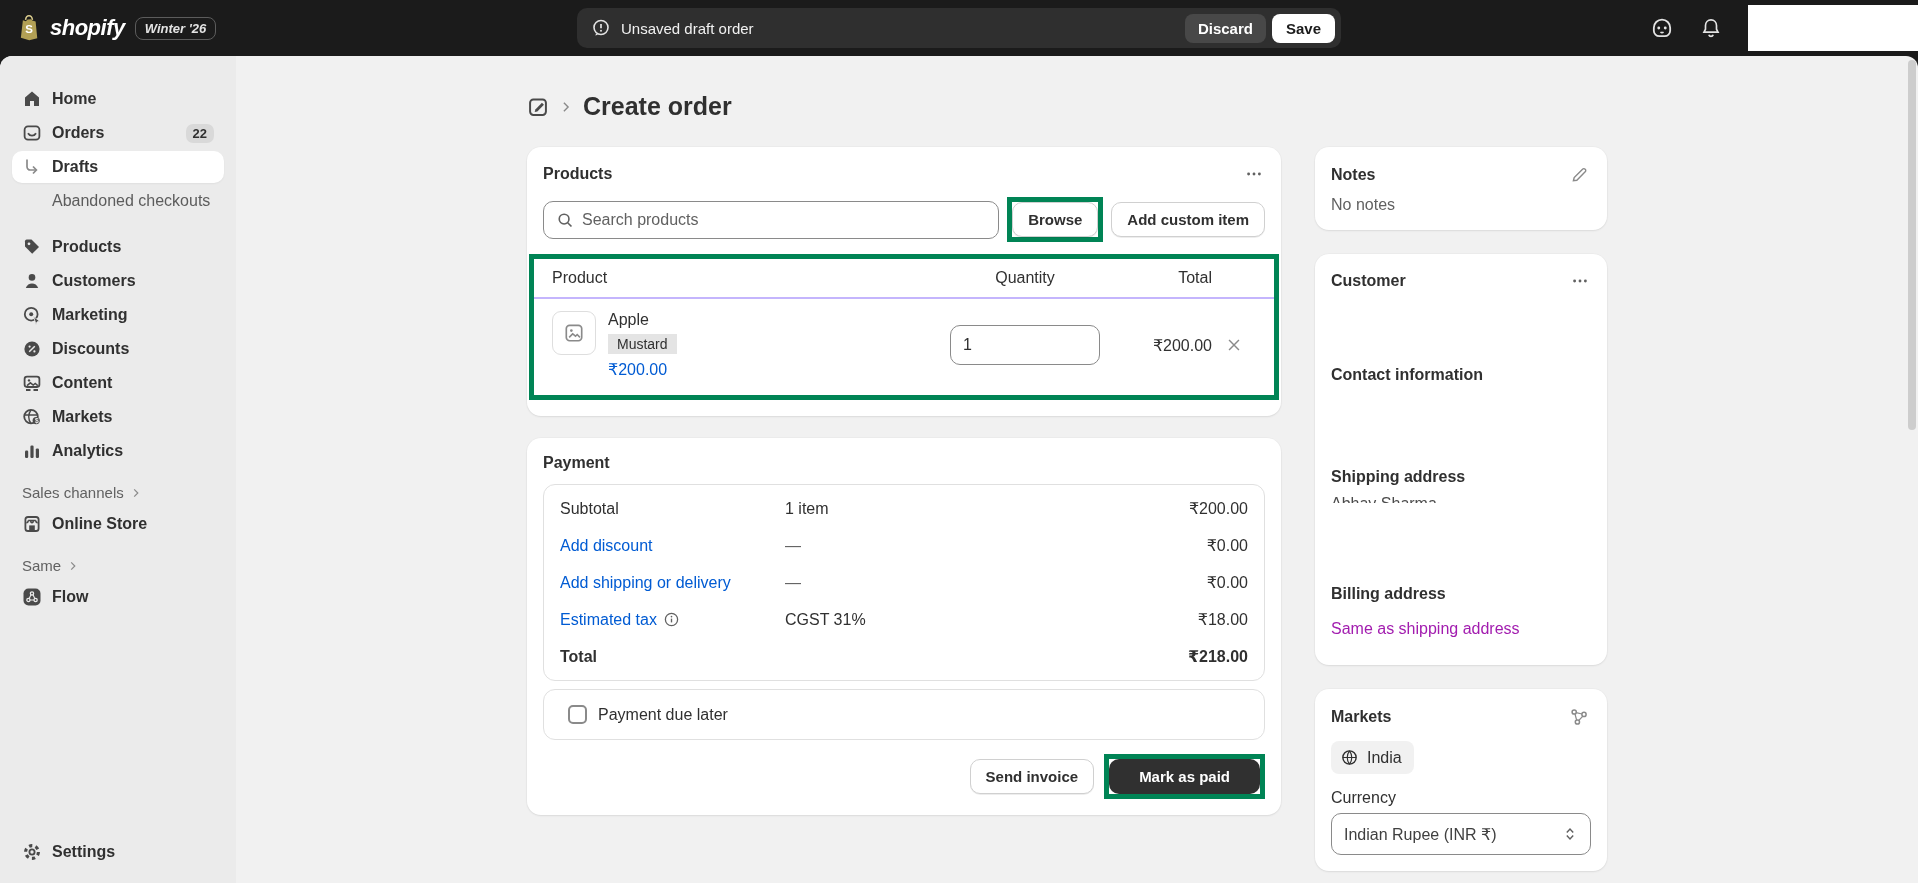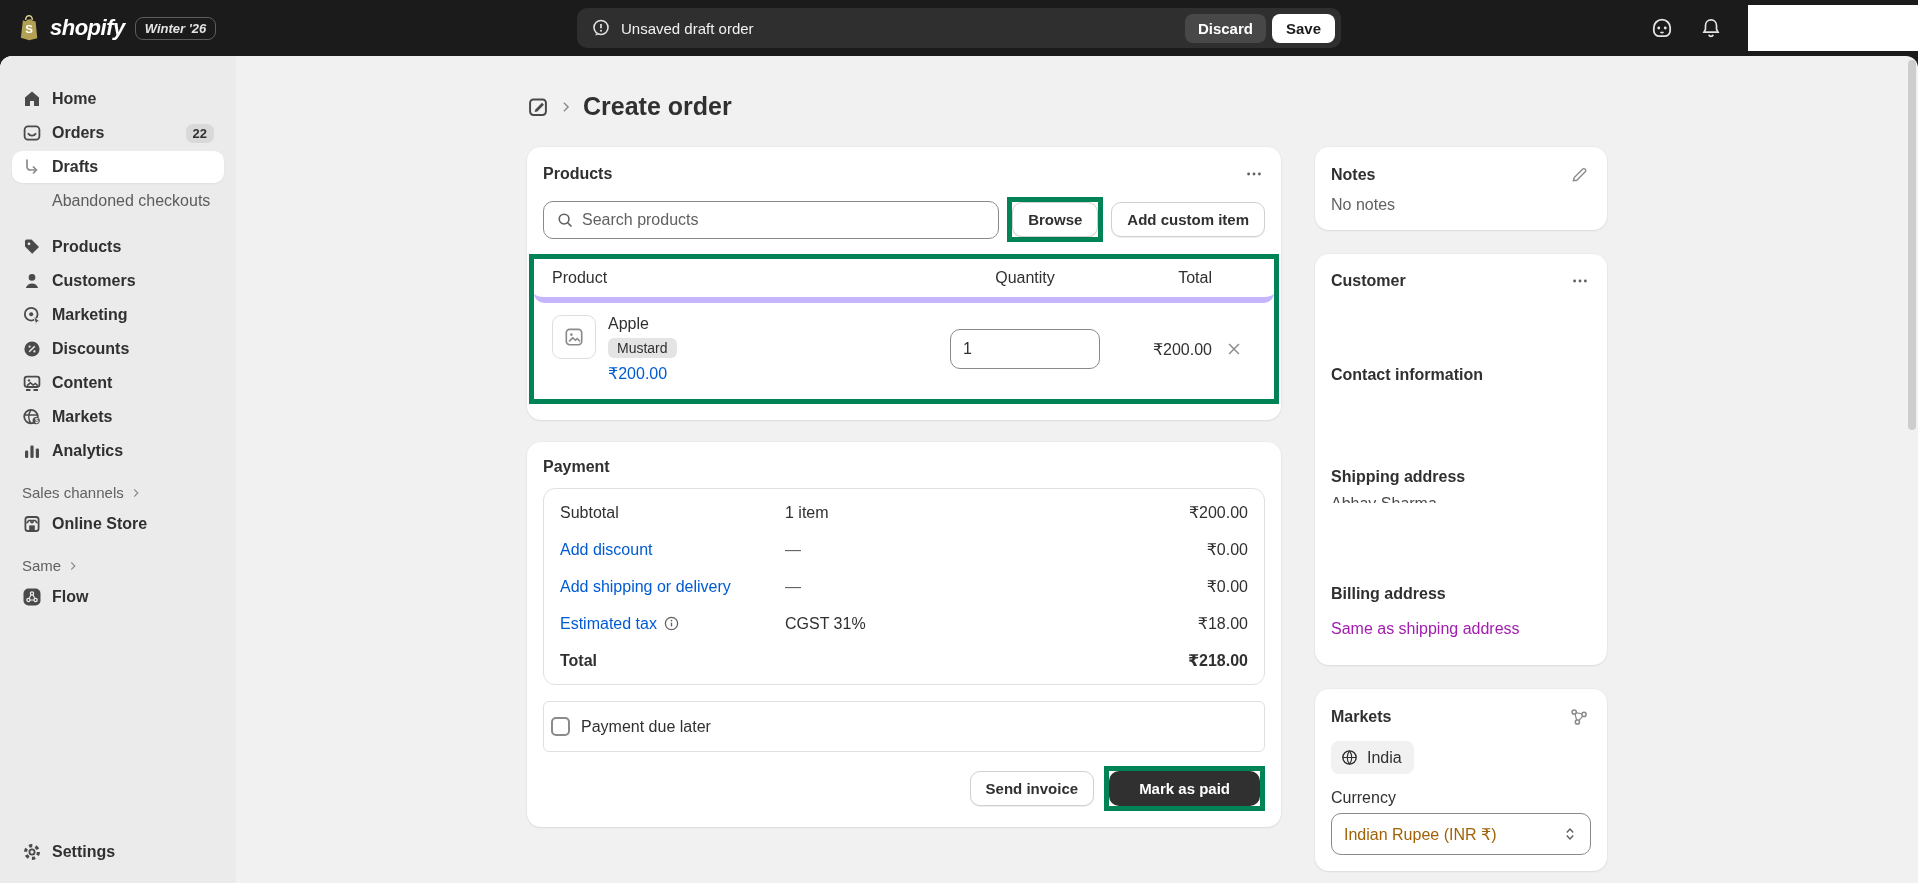--- a/index.html
+++ b/index.html
@@ -49,56 +49,56 @@
 
   
   .search-row { display:flex; align-items:center; gap:8px; margin-top:12px; }
   .search-box { flex:1; height:38px; border:1px solid #8a8a8a; border-radius:10px; display:flex; align-items:center; gap:8px; padding:0 12px; background:#fff; }
   .search-box input { border:none; outline:none; flex:1; font-size:16px; font-family:inherit; color:#303030; background:transparent; }
   .search-box input::placeholder { color:#616161; }
   .btn-secondary { background:#fff; border:1px solid #d0d0d0; box-shadow:0 1px 0 rgba(0,0,0,.07); border-radius:10px; font-size:15px; font-weight:600; color:#303030; padding:8px 15px; font-family:inherit; white-space:nowrap; }
   .green-box { border:5px solid #008455; display:inline-block; line-height:0; }
   .green-box > * { line-height:normal; }
   .table-green-box { border:5px solid #008455; margin:12px -14px 0 -14px; }
-  .ptable-head { display:grid; grid-template-columns:1fr 150px 112px 44px; padding:10px 18px; font-size:16px; color:#303030; border-bottom:6px solid #c4b5fd; align-items:center;border-radius:10px; }
+  .ptable-head { display:grid; grid-template-columns:1fr 150px 112px 44px; padding:10px 18px; font-size:16px; color:#303030; border-bottom:2px solid #c4b5fd; align-items:center; }
   .th-qty { text-align:center; }
   .th-total { text-align:right; }
   .ptable-row { display:grid; grid-template-columns:1fr 150px 112px 44px; padding:12px 18px 16px; align-items:center; }
   .prod-cell { display:flex; gap:12px; }
   .thumb { width:44px; height:44px; border:1px solid #dedede; border-radius:9px; display:flex; align-items:center; justify-content:center; color:#8a8a8a; background:#fff; }
   .prod-name { font-size:16px; color:#303030; }
-  .variant-pill { display:inline-block; background:#e4e4e4; border-radius:6px; font-size:14px; color:#303030; padding:2px 9px; margin-top:5px; }
+  .variant-pill { display:inline-block; background:#e4e4e4; border-radius:0; font-size:14px; color:#303030; padding:2px 9px; margin-top:5px; }
   .prod-price { font-size:16px; color:#005bd3; margin-top:6px; cursor:pointer; }
   .qty-input { width:100%; height:40px; border:1px solid #8a8a8a; border-radius:10px; padding:0 12px; font-size:16px; font-family:inherit; color:#303030; }
   .row-total { text-align:right; font-size:16px; color:#303030; }
   .remove-x { display:flex; justify-content:center; color:#8a8a8a; cursor:pointer; }
 
   
   .totals-box { border:1px solid #e0e0e0; border-radius:12px; margin-top:12px; padding:5px 0; }
   .pay-row { display:grid; grid-template-columns:225px 1fr auto; padding:9px 16px; font-size:16px; align-items:center; }
   .pay-label { color:#303030; }
   .pay-link { color:#005bd3; cursor:pointer; display:flex; align-items:center; gap:6px; }
   .pay-mid { color:#303030; }
   .muted { color:#616161; }
   .pay-amt { text-align:right; color:#303030; }
   .bold { font-weight:700; }
-  .checkbox-box { border:1px solid #e0e0e0; border-radius:6px; margin-top:16px; padding:15px 7px; display:flex; align-items:center; gap:11px; }
+  .checkbox-box { border:1px solid #e0e0e0; border-radius:12px; margin-top:8px; padding:15px 24px; display:flex; align-items:center; gap:11px; }
   .checkbox { width:19px; height:19px; border:2px solid #8a8a8a; border-radius:5px; background:#fff; cursor:pointer; flex:0 0 19px; }
   .pay-actions { display:flex; justify-content:flex-end; align-items:center; gap:10px; margin-top:14px; }
   .btn-primary-dark { background:#303030; color:#fff; border:none; border-radius:10px; font-size:15px; font-weight:700; padding:9px 30px; font-family:inherit; white-space:nowrap; }
 
   
   .empty-note { color:#616161; margin-top:10px; font-size:16px; }
   .subhead { font-size:16px; font-weight:700; color:#303030; }
   .clipped-name { height:9px; overflow:hidden; margin-top:8px; font-size:16px; line-height:20px; color:#4a4a4a; }
   .addr-value { color:#a21caf; margin-top:17px; font-size:16px; }
   .market-pill { display:inline-flex; align-items:center; gap:8px; background:#f1f1f1; border-radius:8px; padding:7px 12px 7px 9px; margin-top:12px; font-size:16px; color:#303030; }
   .currency-label { margin-top:15px; font-size:16px; color:#303030; }
   .select-box { margin-top:6px; height:42px; border:1px solid #8a8a8a; border-radius:10px; display:flex; align-items:center; justify-content:space-between; padding:0 12px; cursor:pointer; background:#fff; }
-  .select-value { font-size:16px; color:#a16207; }
+  .select-value { font-size:16px; color:#404040; }
 
   .scrollbar-thumb { position:absolute; right:2px; top:4px; width:8px; height:370px; background:#cdcdcd; border-radius:4px; }
 </style>
 </head>
 <body>
 
 <header class="topbar">
   <div class="logo">
     <span>
       <svg width="26" height="28" viewBox="0 0 20 22">

